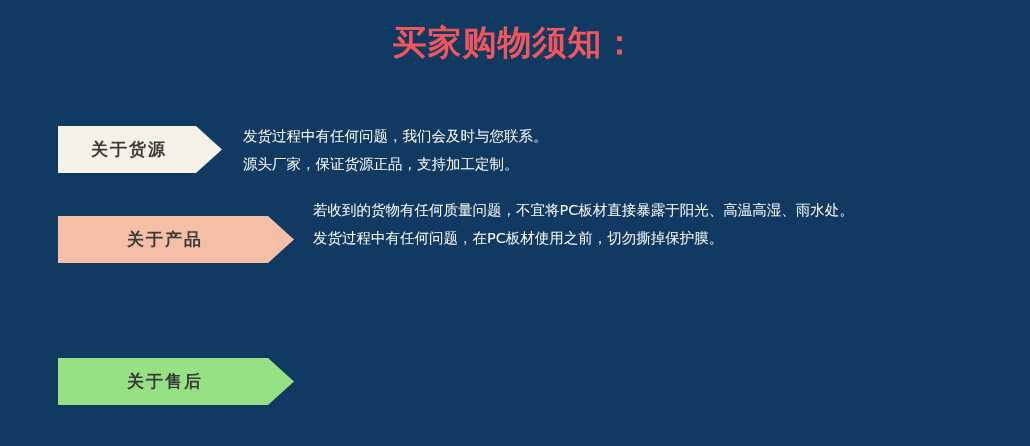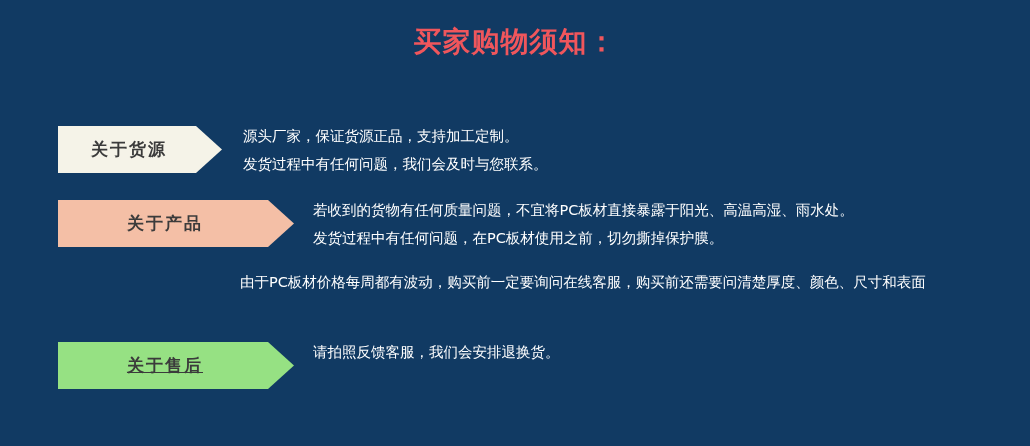--- a/index.html
+++ b/index.html
@@ -19,21 +19,21 @@
     width: 1030px;
     height: 446px;
     background: #113a63;
   }
   .page-title {
     position: absolute;
     left: 0;
     top: 20px;
     width: 1030px;
     text-align: center;
-    font-size: 28px;
+    font-size: 34px;
     font-weight: bold;
     color: #f0565c;
     letter-spacing: 1px;
     line-height: 44px;
     white-space: nowrap;
   }
   .row {
     position: absolute;
     left: 0;
     width: 1030px;
@@ -56,25 +56,25 @@
     box-sizing: border-box;
     font-size: 17px;
     font-weight: bold;
     letter-spacing: 2px;
     color: #3b3b3b;
     -webkit-clip-path: polygon(0 0, calc(100% - 26px) 0, 100% 50%, calc(100% - 26px) 100%, 0 100%);
     clip-path: polygon(0 0, calc(100% - 26px) 0, 100% 50%, calc(100% - 26px) 100%, 0 100%);
     padding-right: 22px;
   }
   .tag-narrow { width: 164px; }
-  .tag-wide   { width: 236px; }
+  .tag-wide   { width: 236px; margin-top: 16px; }
 
   .tag-cream { background: #f5f3e8; }
   .tag-peach { background: #f4bfa6; }
-  .tag-green { background: #96e183; text-decoration: underline; }
+  .tag-green { background: #96e183; }
 
   .desc {
     position: absolute;
     top: 4px;
     color: #ffffff;
     font-size: 14.5px;
     line-height: 28px;
     white-space: nowrap;
   }
   .desc-1 { left: 243px; }
@@ -88,43 +88,41 @@
 
 <div class="page">
 
   <div class="page-title">买家购物须知：</div>
 
   <div class="row row-1">
     <div class="tag tag-narrow tag-cream">
       <span>关于货源</span>
     </div>
     <div class="desc desc-1">
+      <span class="line">发货过程中有任何问题，我们会及时与您联系。</span>
       <span class="line">源头厂家，保证货源正品，支持加工定制。</span>
-      <span class="line">发货过程中有任何问题，我们会及时与您联系。</span>
     </div>
   </div>
 
   <div class="row row-2">
     <div class="tag tag-wide tag-peach">
       <span>关于产品</span>
     </div>
     <div class="desc desc-2">
       <span class="line">若收到的货物有任何质量问题，不宜将PC板材直接暴露于阳光、高温高湿、雨水处。</span>
       <span class="line">发货过程中有任何问题，在PC板材使用之前，切勿撕掉保护膜。</span>
     </div>
   </div>
 
   <div class="row row-3">
     <div class="desc desc-3">
-      <span class="line">由于PC板材价格每周都有波动，购买前一定要询问在线客服，购买前还需要问清楚厚度、颜色、尺寸和表面</span>
     </div>
   </div>
 
   <div class="row row-4">
     <div class="tag tag-wide tag-green">
       <span>关于售后</span>
     </div>
     <div class="desc desc-4">
-      <span class="line">请拍照反馈客服，我们会安排退换货。</span>
     </div>
   </div>
 
 </div>
 
 </body></html>

